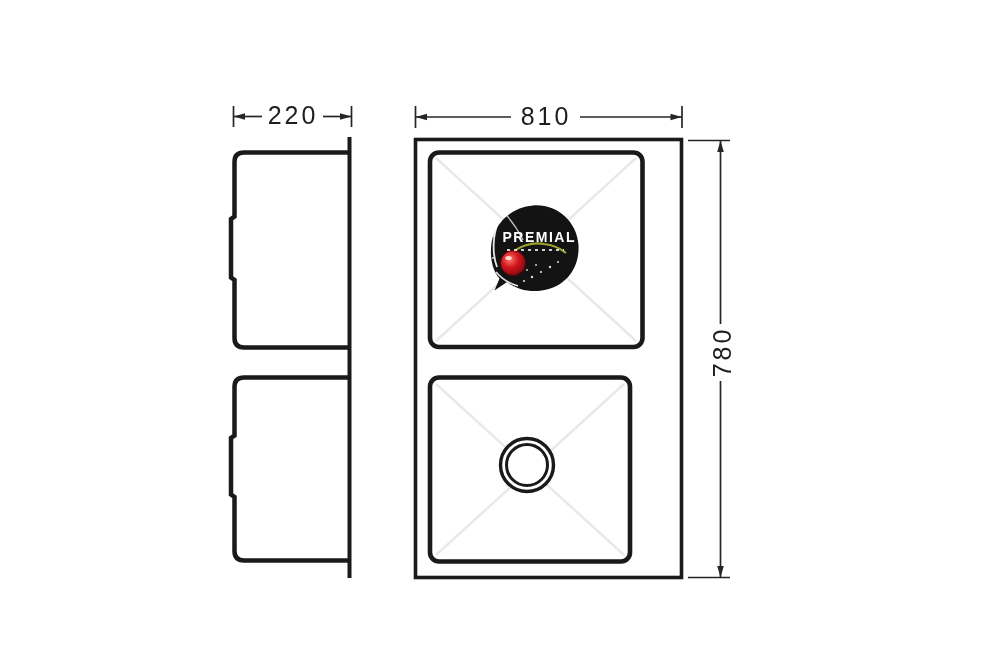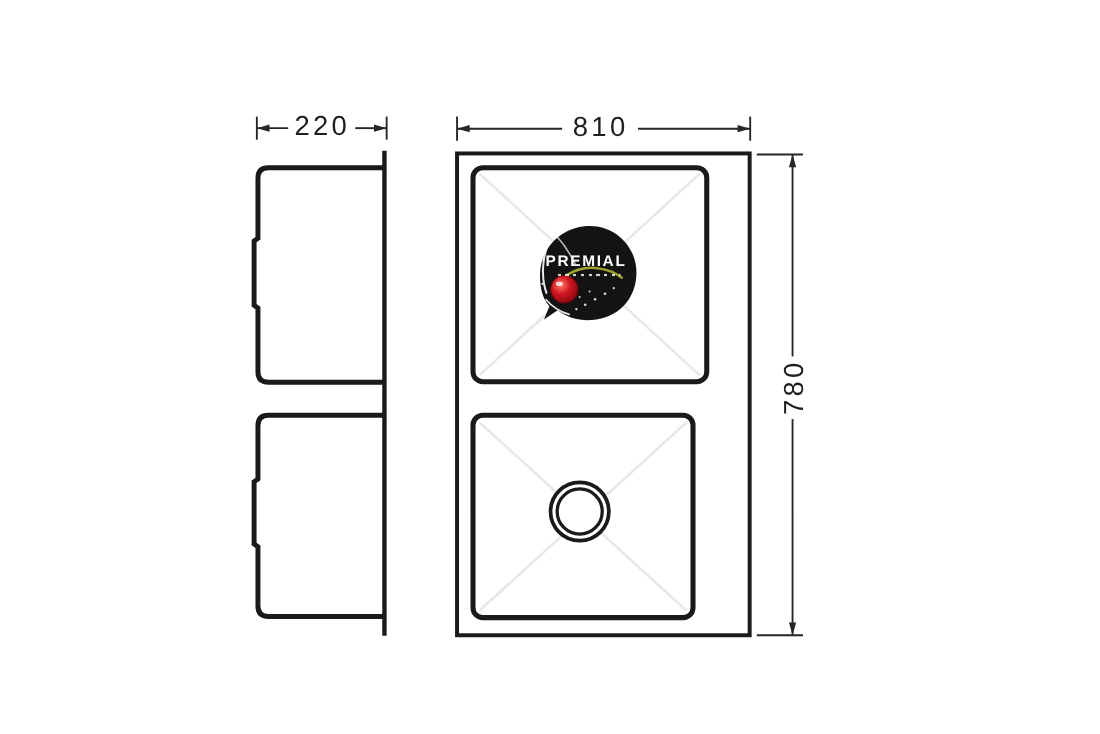--- a/index.html
+++ b/index.html
@@ -9,21 +9,21 @@
   }
   svg.drawing { position:absolute; left:0; top:0; }
   .dim-label {
     position:absolute; color:#1e1e1e; font-size:25px; letter-spacing:3px;
     text-align:center; line-height:26px; height:26px; white-space:nowrap;
   }
   #dim220 { left:261px; top:102px; width:64px; }
   #dim430 { left:512px; top:103px; width:68px; }
   #dim780 { left:690px; top:339px; width:64px; transform:rotate(-90deg); }
   .brand {
-    position:absolute; left:496px; top:230px; width:80px; text-align:left;
+    position:absolute; left:496px; top:230px; width:80px; text-align:right;
     color:#ffffff; font-weight:bold; font-size:14px; letter-spacing:1.5px;
     line-height:15px;
   }
   .brand-sub {
     position:absolute; left:507px; top:249px; width:57px; height:2px;
     background:repeating-linear-gradient(90deg, rgba(255,255,255,.8) 0 3px, transparent 3px 7px);
   }
 </style>
 </head>
 <body>

